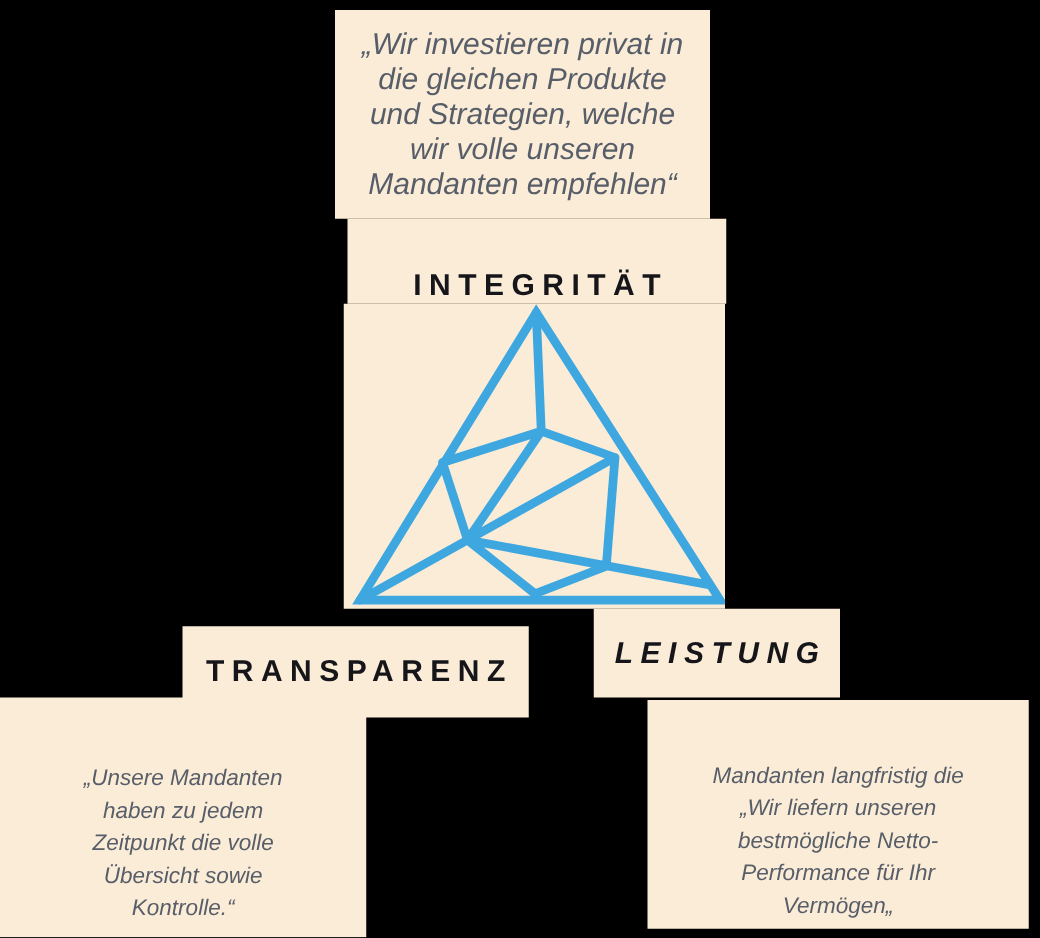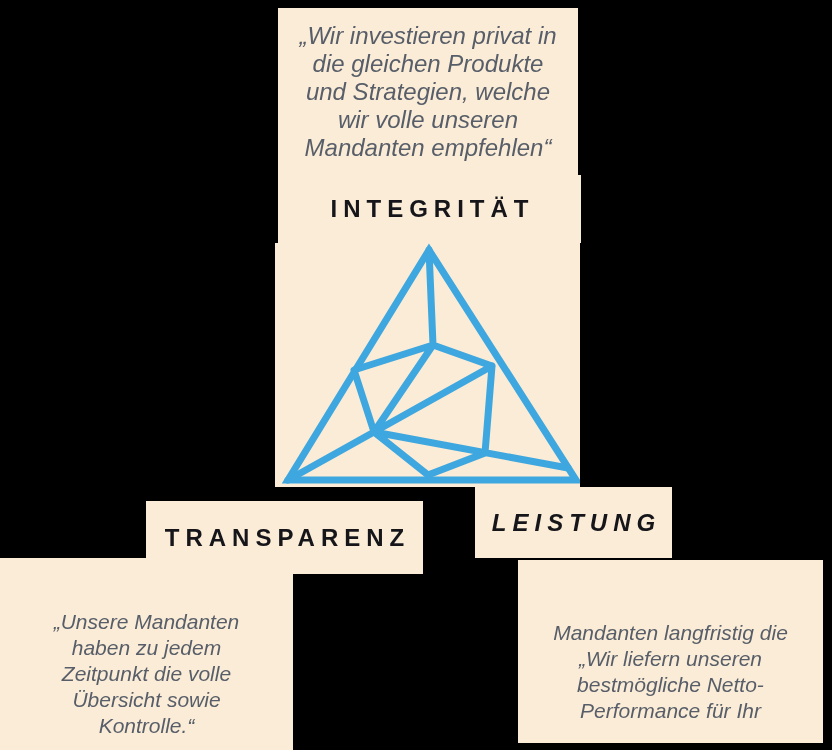--- a/index.html
+++ b/index.html
@@ -27,32 +27,32 @@
     justify-content: center;
     flex-direction: column;
   }
   .quote {
     font-style: italic;
     color: var(--quote_text);
     text-align: center;
   }
   .quote span { display: block; }
   .quote-top { font-size: 24px; line-height: 28px; }
-  .quote-bottom { font-size: 21px; line-height: 26px; margin-top: 40px; }
+  .quote-bottom { font-size: 18px; line-height: 26px; margin-top: 40px; }
   .value-label {
     font-size: 24px;
     font-weight: 700;
     letter-spacing: 6px;
     text-indent: 6px;
     color: var(--heading_text);
     white-space: nowrap;
   }
   
-  #box-quote-top    { left: 278px; top: 8px;   width: 300px; height: 167px; }
-  #box-integritaet  { left: 278px; top: 175px; width: 303px; height: 68px; }
+  #box-quote-top    { left: 268px; top: 8px;   width: 300px; height: 167px; }
+  #box-integritaet  { left: 278px; top: 175px; width: 303px; height: 68px; justify-content: flex-end; }
   #box-logo         { left: 275px; top: 243px; width: 305px; height: 244px; }
   #box-transparenz  { left: 146px; top: 501px; width: 277px; height: 73px; }
   #box-leistung     { left: 475px; top: 487px; width: 197px; height: 71px; font-style: italic; }
   #box-quote-left   { left: 0;     top: 558px; width: 293px; height: 192px; }
   #box-quote-right  { left: 518px; top: 560px; width: 305px; height: 183px; }
   #box-logo svg { display: block; }
 </style>
 </head>
 <body>
 
@@ -110,16 +110,17 @@
       <span>Kontrolle.“</span>
     </p>
   </section>
 
   <section class="panel" id="box-quote-right">
     <p class="quote quote-bottom">
       <span>Mandanten langfristig die</span>
       <span>„Wir liefern unseren</span>
       <span>bestmögliche Netto-</span>
       <span>Performance für Ihr</span>
+      <span>Vermögen„</span>
     </p>
   </section>
 
 </div>
 
 </body></html>

